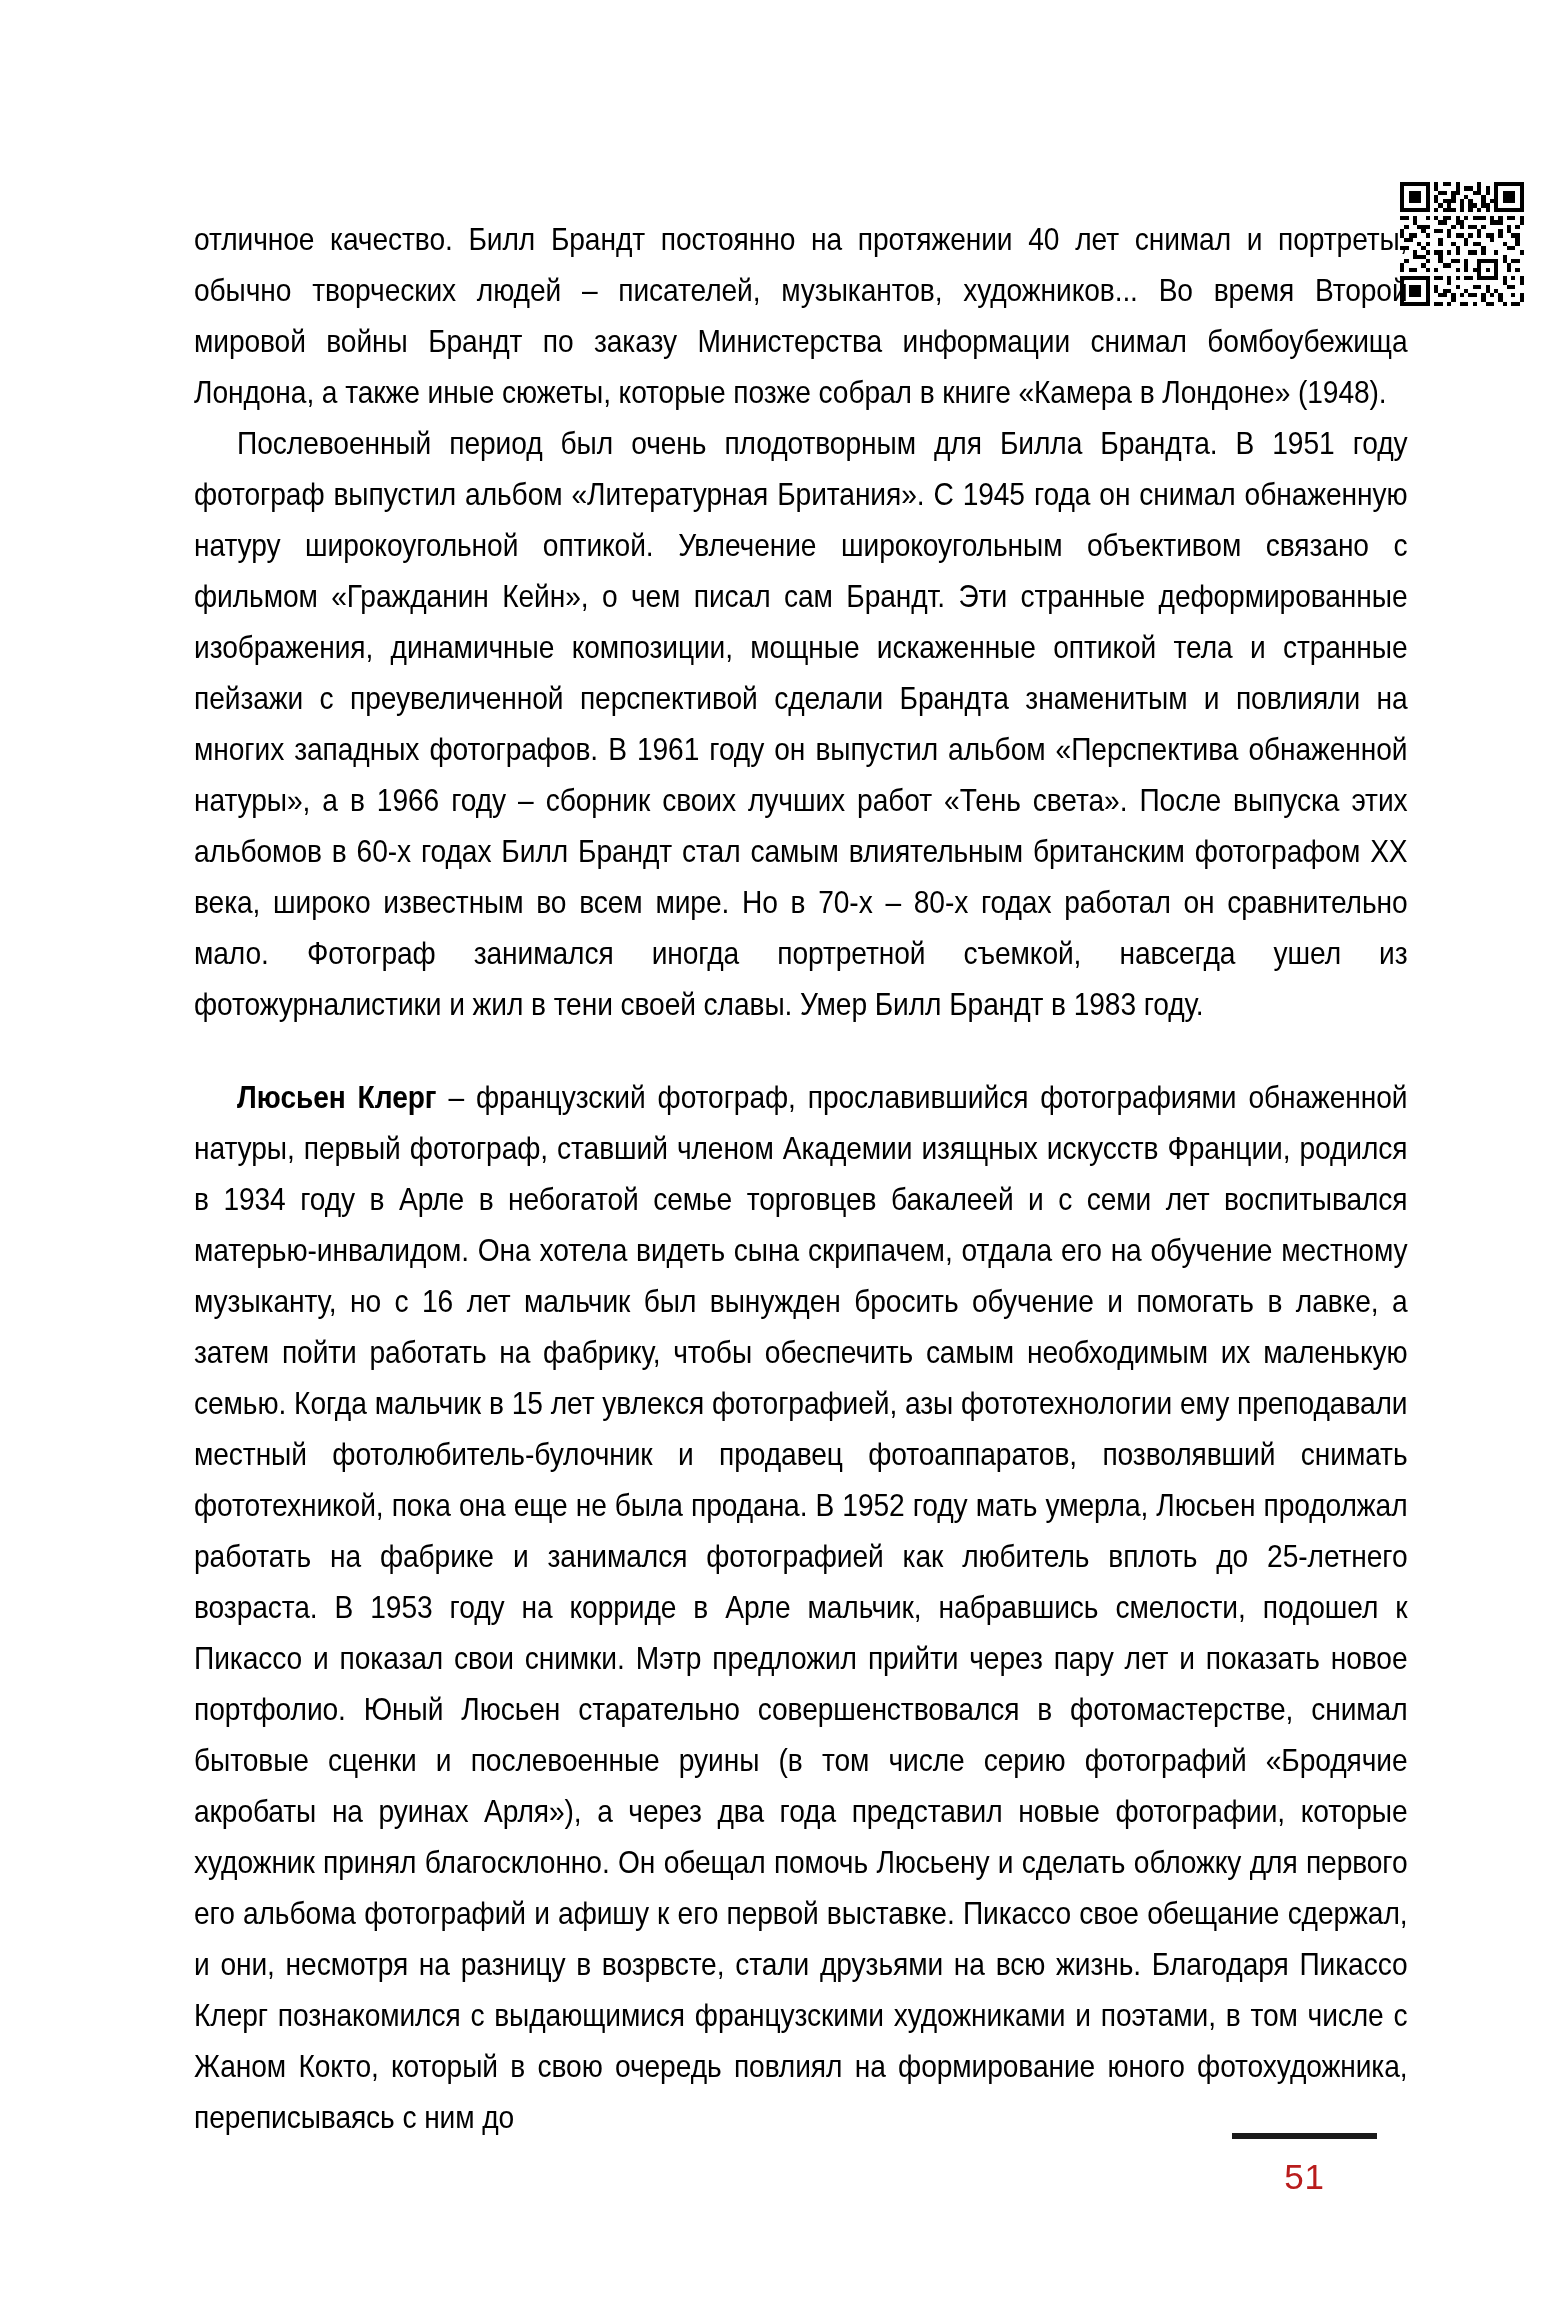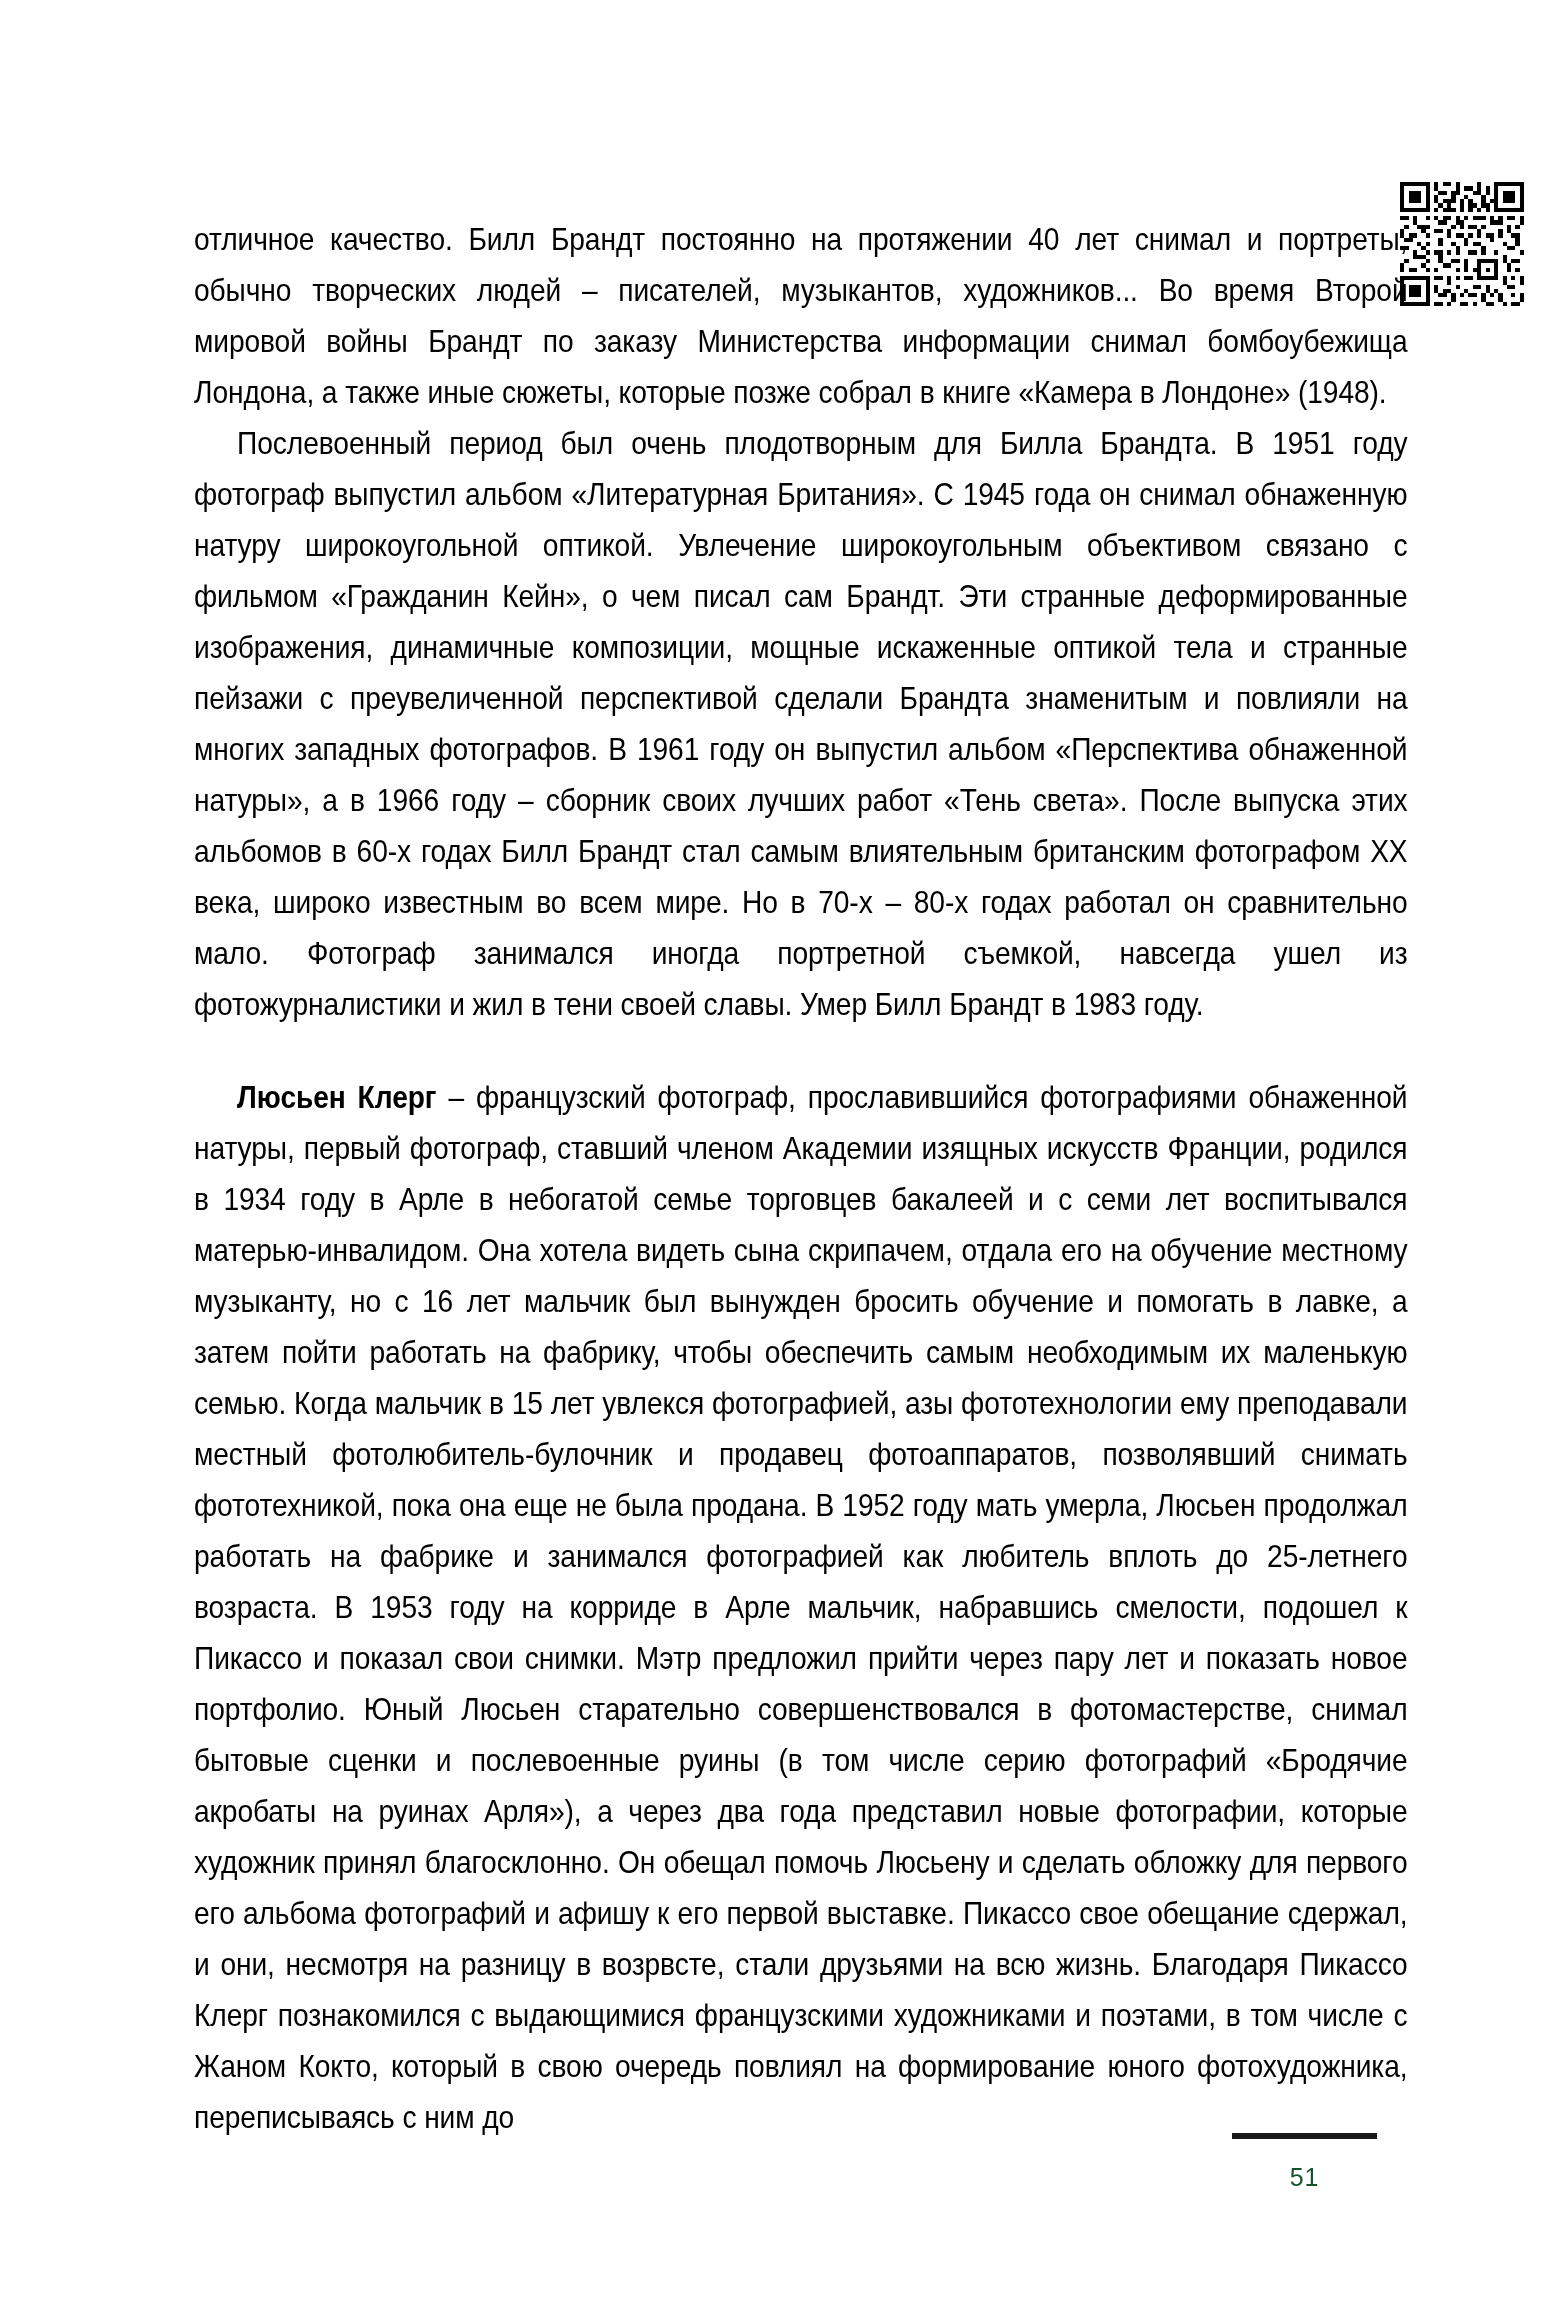--- a/index.html
+++ b/index.html
@@ -72,23 +72,23 @@
   }
   .footer-rule {
     width: 145px;
     height: 5.6px;
     background: #1a1a1a;
     margin: 0 0 0 0;
   }
   .page-number {
     margin-top: 19px;
     text-align: center;
-    font-size: 25px;
+    font-size: 35px;
     line-height: 38px;
-    color: #14532d;
+    color: #b91c1c;
     width: 145px;
     letter-spacing: 0.8px;
   }
 </style>
 </head>
 <body>
 
 <div class="page">
 
   <div class="qr-wrap">

